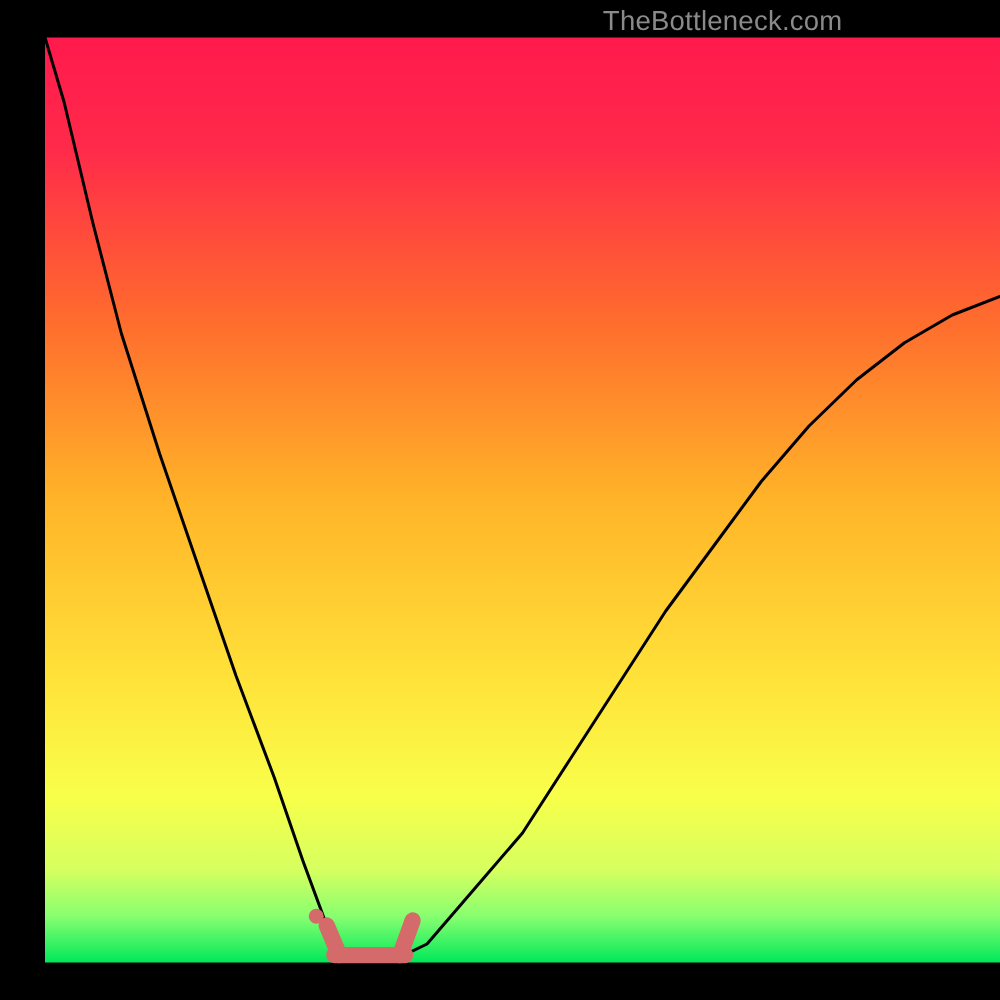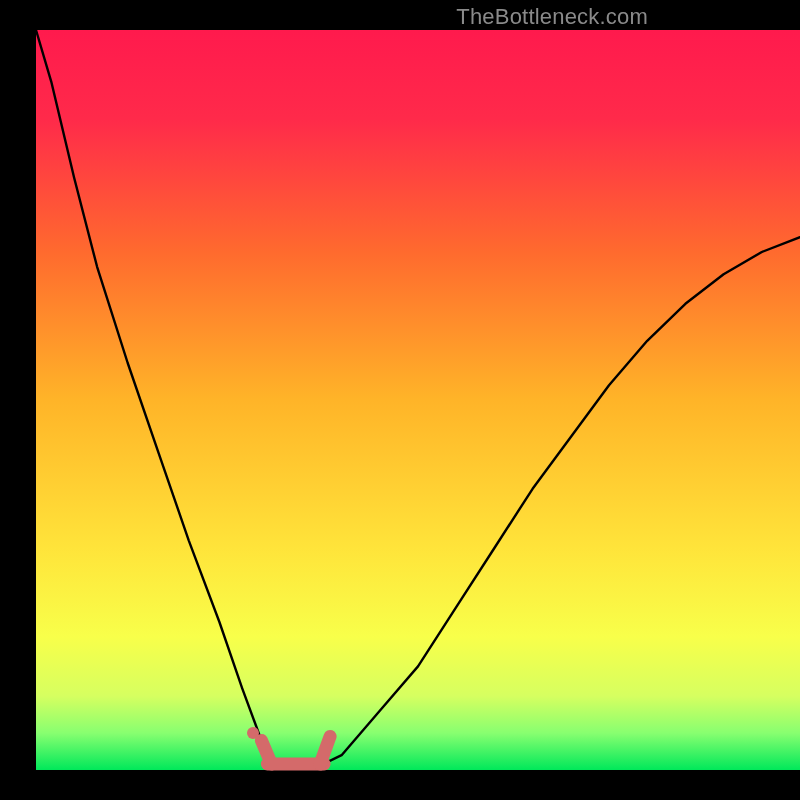--- a/index.html
+++ b/index.html
@@ -7,20 +7,21 @@
     padding: 0;
     width: 800px;
     height: 800px;
     background: #000;
     overflow: hidden;
   }
   #stage {
     position: relative;
     width: 660px;
     height: 800px;
+    padding-left: 26px;
   }
   svg {
     position: absolute;
     top: 0;
     left: 0;
   }
   .watermark {
     position: absolute;
     top: 4px;
     right: 12px;

